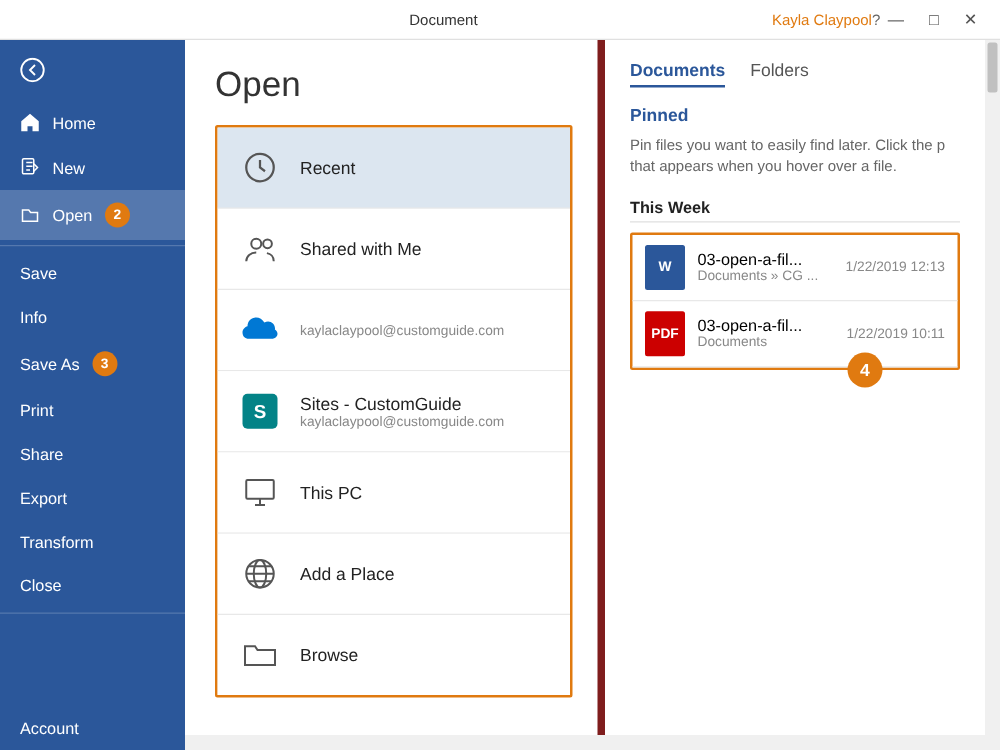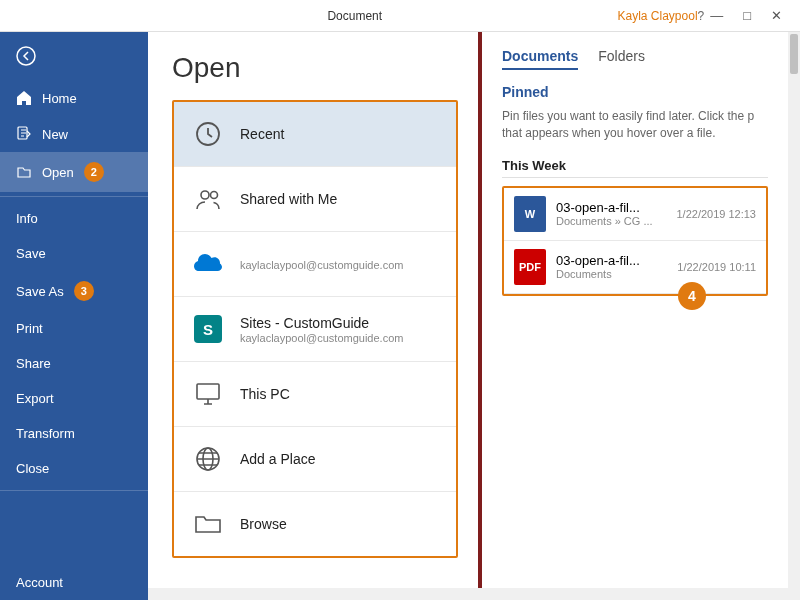--- a/index.html
+++ b/index.html
@@ -116,21 +116,21 @@
     }
     .location-item .loc-text { display: flex; flex-direction: column; }
     .location-item .loc-name { font-size: 14px; color: #222; }
     .location-item .loc-sub { font-size: 11px; color: #888; margin-top: 1px; }
 
     
     .right-panel {
       flex: 1;
       padding: 16px 20px;
       overflow-y: auto;
-      border-left: 4px solid #7f1d1d;
+      border-left: 6px solid #7f1d1d;
     }
     .tabs-row { display: flex; gap: 20px; margin-bottom: 14px; }
     .tab-btn {
       font-size: 14px;
       color: #555;
       cursor: pointer;
       padding-bottom: 4px;
       border-bottom: 2px solid transparent;
     }
     .tab-btn.active { color: #2b579a; border-bottom: 2px solid #2b579a; font-weight: 600; }
@@ -260,25 +260,25 @@
       <svg width="16" height="16" viewBox="0 0 16 16" fill="none" stroke="white" stroke-width="1.2">
           <path d="M2 4h5l1.5 2H14v7H2V4z"></path>
         </svg>
       <span>Open</span>
       <span class="num-badge">2</span>
     </div>
 
     <hr class="sidebar-divider">
 
     <div class="sidebar-item">
+      <span>Save</span>
+    </div>
+
+    <div class="sidebar-item">
       <span>Info</span>
-    </div>
-
-    <div class="sidebar-item">
-      <span>Save</span>
     </div>
 
     <div class="sidebar-item" style="position:relative;">
       <span>Save As</span>
       <span class="num-badge">3</span>
     </div>
 
     <div class="sidebar-item">
       <span>Print</span>
     </div>

